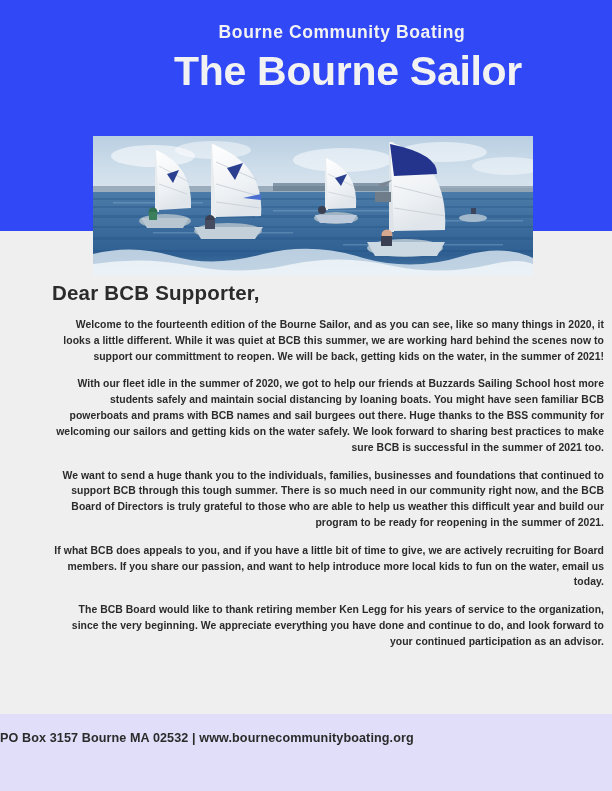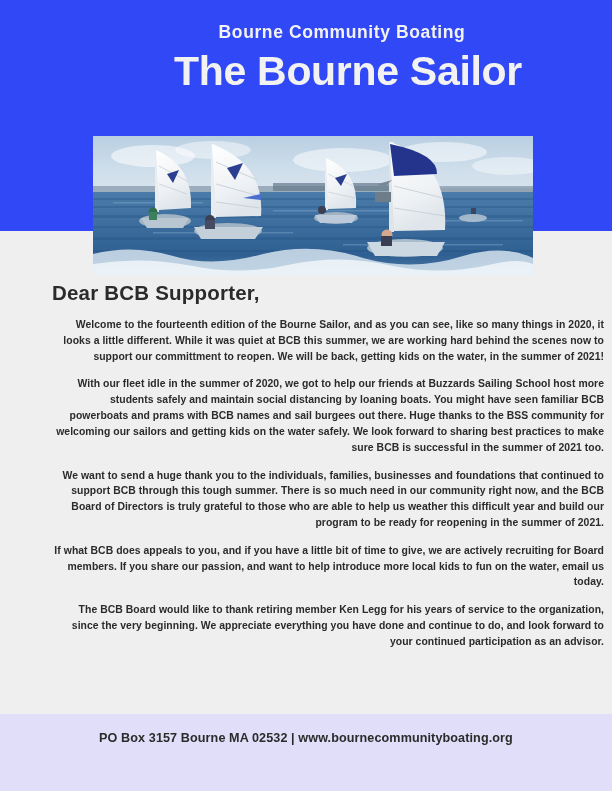--- a/index.html
+++ b/index.html
@@ -128,21 +128,20 @@
     left: 0;
     width: 612px;
     height: 77px;
     background: #e0def8;
     z-index: 2;
   }
   .footer-line {
     position: absolute;
     left: 0;
     width: 612px;
-    text-align: center;
     color: #2b2b2b;
     font-size: 12.6px;
     font-weight: bold;
     letter-spacing: 0.1px;
   }
   .footer-line-1 { top: 17px; }
   .footer-line-2 { top: 37px; }
 </style>
 </head>
 <body>

